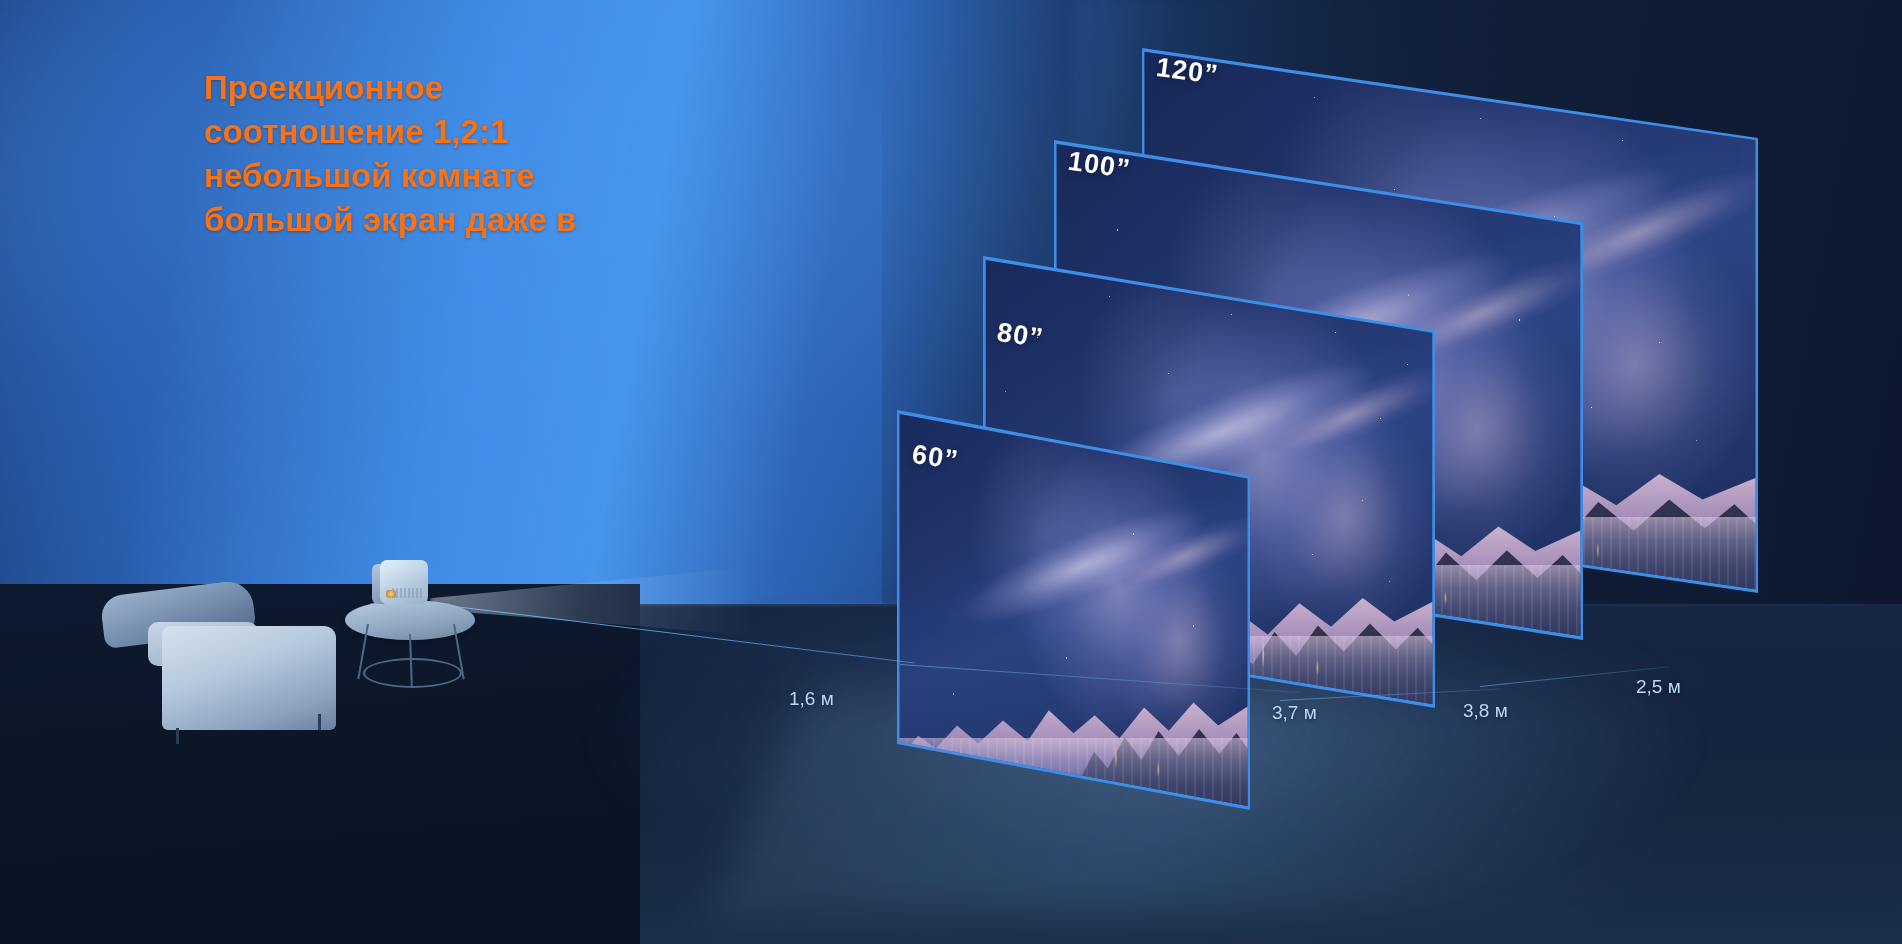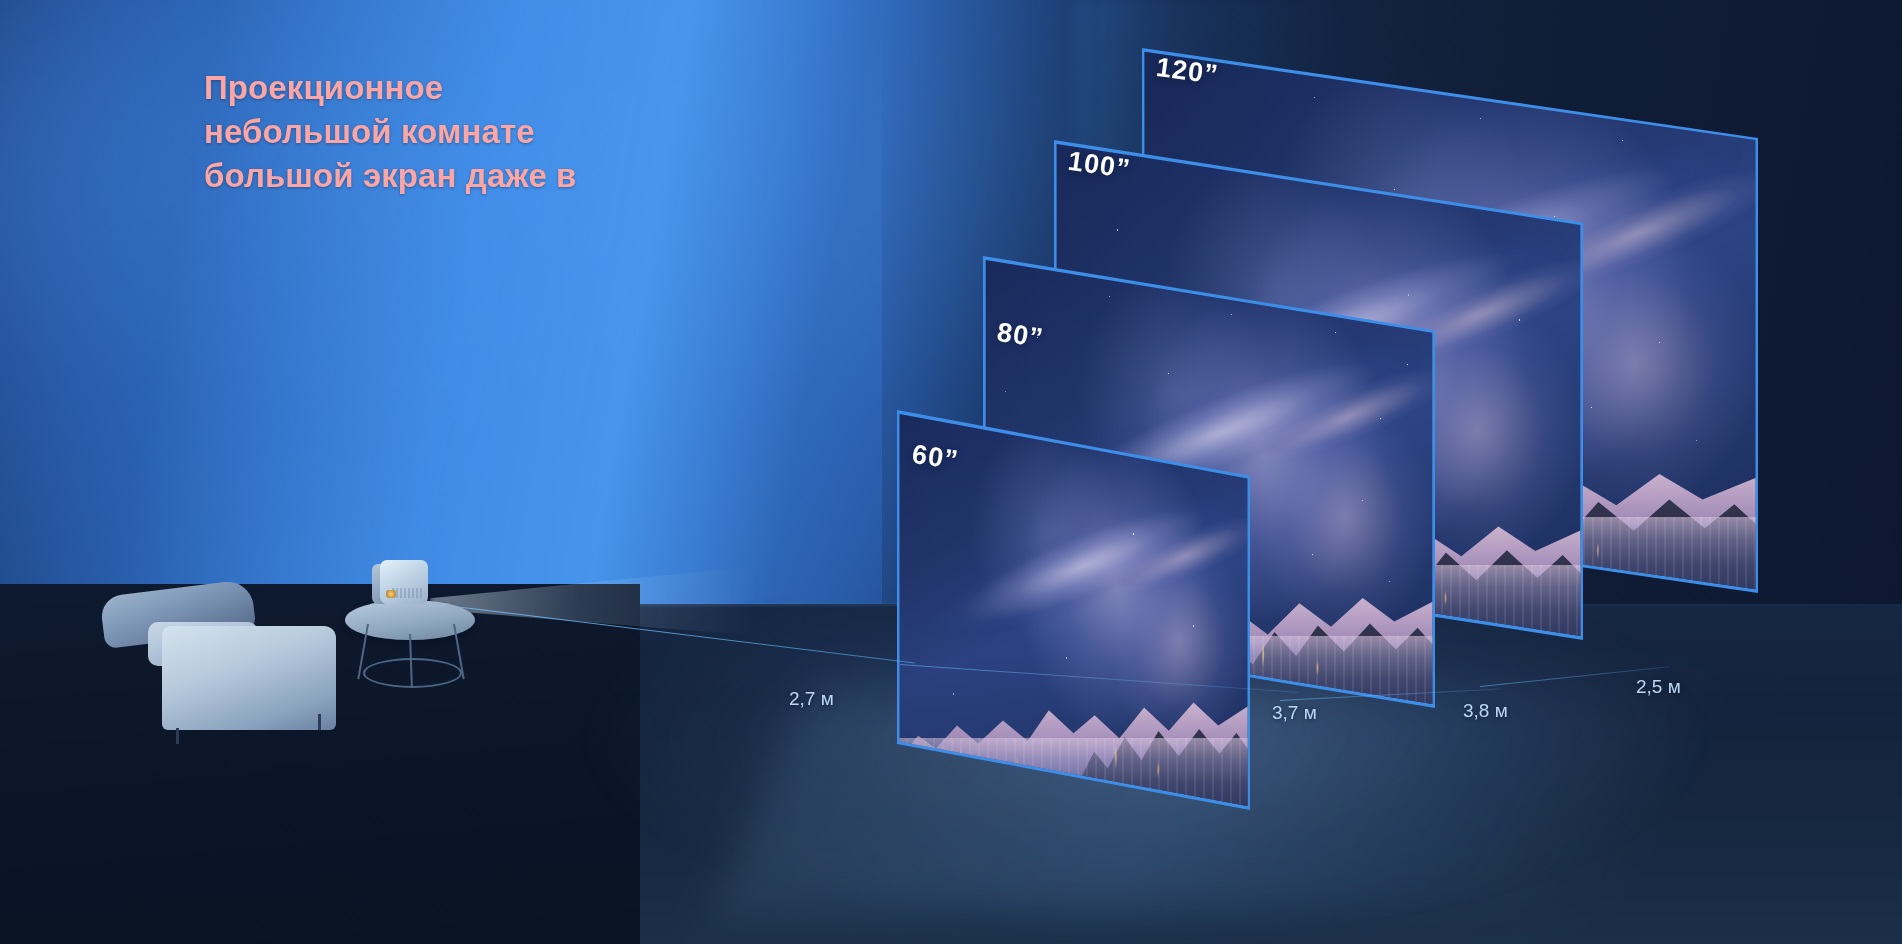--- a/index.html
+++ b/index.html
@@ -47,21 +47,21 @@
     background:linear-gradient(175deg,#0e1a30 0%,#0b1527 55%,#0a1324 100%);}
   .floor-glow{position:absolute;left:520px;bottom:-30px;width:1250px;height:360px;
     background:radial-gradient(60% 70% at 50% 35%,rgba(150,195,245,.22) 0%,rgba(90,140,210,.10) 45%,rgba(20,40,70,0) 75%);
     filter:blur(14px);}
   .floor-sheen{position:absolute;left:760px;bottom:30px;width:900px;height:230px;
     background:linear-gradient(100deg,rgba(160,205,250,.10),rgba(120,175,235,.18) 45%,rgba(40,80,140,0));
     filter:blur(22px);transform:skewX(-22deg);}
 
   
   .headline{position:absolute;left:204px;top:66px;width:560px;
-    color:#fca5a5;font-weight:bold;font-size:33px;line-height:44px;
+    color:#f97316;font-weight:bold;font-size:33px;line-height:44px;
     letter-spacing:.1px;text-shadow:0 1px 3px rgba(8,20,44,.35);}
   .headline div{white-space:nowrap;}
 
   
   .screen{position:absolute;}
   .screen .frame{position:absolute;inset:0;overflow:hidden;}
   .screen .art{position:absolute;inset:0;}
 
   
   .sky{position:absolute;left:0;top:0;right:0;bottom:0;
@@ -174,20 +174,21 @@
   <div class="wall-dark"></div>
 
   <div class="floor"></div>
   <div class="floor-edge" style="top:604px"></div>
   <div class="floor-left"></div>
   <div class="floor-glow"></div>
   <div class="floor-sheen"></div>
 
   <div class="headline">
     <div>Проекционное</div>
+    <div>соотношение 1,2:1</div>
     <div>небольшой комнате</div>
     <div>большой экран даже в</div>
   </div>
 
   <div class="screen" style="left:1142px;top:48px;width:616px;height:545px;
               clip-path:polygon(0% 0%,100% 16.5%,100% 100%,0% 83.5%);
               background:#3d8ee8;">
     <div class="frame" style="clip-path:polygon(0.4% 0.7%,99.6% 16.9%,99.6% 99.3%,0.4% 83.1%);">
       <div class="art">
         <div class="sky"></div>
@@ -256,21 +257,21 @@
         <div class="mtn" style="bottom:0;height:32%"></div>
         <div class="mtn-dark" style="bottom:0;height:26%"></div>
         <div class="water" style="height:18%"></div>
         <div class="water-streaks" style="height:18%"></div>
         <div class="water-lights" style="height:18%"></div>
       </div>
       <div class="screen-shade" style="background:linear-gradient(100deg,rgba(14,28,56,.14),rgba(14,28,56,0) 45%);"></div>
     </div>
   </div>
   <div class="size-label" style="left:912px;top:442px;transform:rotate(8deg);">60”</div>
-  <div class="dist-label" style="left:789px;top:688px;">2,7 м</div>
+  <div class="dist-label" style="left:789px;top:688px;">1,6 м</div>
 
   <div class="beam"></div>
   <div class="ray" style="left:438px;top:604px;width:480px;transform:rotate(7deg);"></div>
   <div class="ray soft" style="left:900px;top:664px;width:400px;transform:rotate(4deg);"></div>
   <div class="ray soft" style="left:1280px;top:700px;width:220px;transform:rotate(-3deg);"></div>
   <div class="ray soft" style="left:1480px;top:686px;width:190px;transform:rotate(-6deg);"></div>
 
   <div class="armchair">
     <div class="ac-back"></div>
     <div class="ac-cushion"></div>

